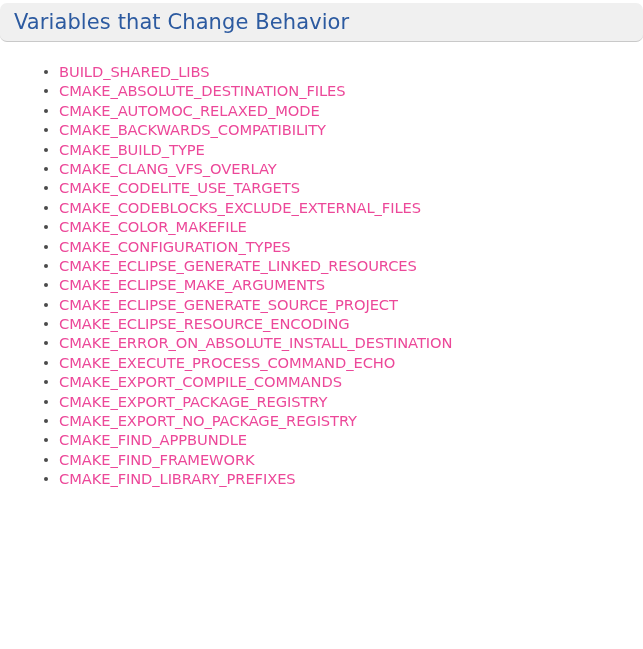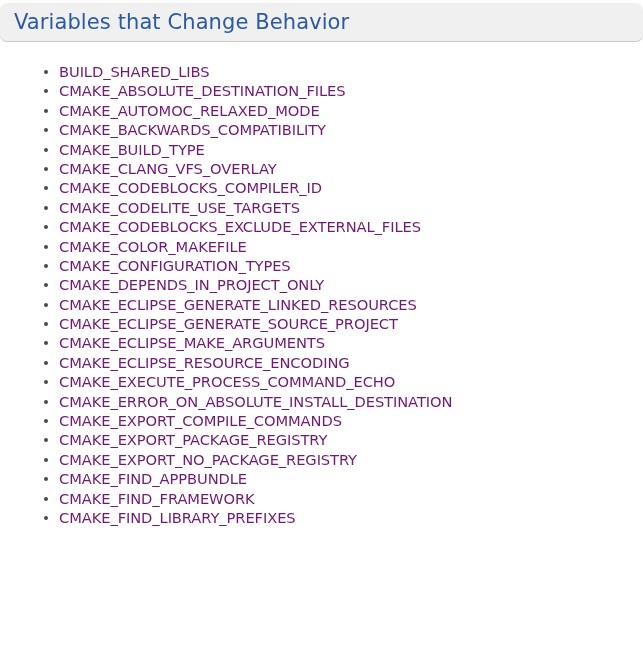--- a/index.html
+++ b/index.html
@@ -71,21 +71,21 @@
     top: 8px;
     width: 4px;
     height: 4px;
     border-radius: 50%;
     background: #4a4a4a;
   }
   ul.var-list li a {
     font-family: "DejaVu Sans", "Liberation Sans", sans-serif;
     font-size: 14.7px;
     line-height: 19.4px;
-    color: #701a75;
+    color: #ec4899;
     text-decoration: none;
     letter-spacing: -0.1px;
     margin-top: 12px;
   }
 </style>
 </head>
 <body>
 
 <div id="page">
 
@@ -94,32 +94,30 @@
   </div>
 
   <div class="content">
     <ul class="var-list">
         <li><a href="#">BUILD_SHARED_LIBS</a></li>
         <li><a href="#">CMAKE_ABSOLUTE_DESTINATION_FILES</a></li>
         <li><a href="#">CMAKE_AUTOMOC_RELAXED_MODE</a></li>
         <li><a href="#">CMAKE_BACKWARDS_COMPATIBILITY</a></li>
         <li><a href="#">CMAKE_BUILD_TYPE</a></li>
         <li><a href="#">CMAKE_CLANG_VFS_OVERLAY</a></li>
-        <li><a href="#">CMAKE_CODEBLOCKS_COMPILER_ID</a></li>
         <li><a href="#">CMAKE_CODELITE_USE_TARGETS</a></li>
         <li><a href="#">CMAKE_CODEBLOCKS_EXCLUDE_EXTERNAL_FILES</a></li>
         <li><a href="#">CMAKE_COLOR_MAKEFILE</a></li>
         <li><a href="#">CMAKE_CONFIGURATION_TYPES</a></li>
-        <li><a href="#">CMAKE_DEPENDS_IN_PROJECT_ONLY</a></li>
         <li><a href="#">CMAKE_ECLIPSE_GENERATE_LINKED_RESOURCES</a></li>
+        <li><a href="#">CMAKE_ECLIPSE_MAKE_ARGUMENTS</a></li>
         <li><a href="#">CMAKE_ECLIPSE_GENERATE_SOURCE_PROJECT</a></li>
-        <li><a href="#">CMAKE_ECLIPSE_MAKE_ARGUMENTS</a></li>
         <li><a href="#">CMAKE_ECLIPSE_RESOURCE_ENCODING</a></li>
+        <li><a href="#">CMAKE_ERROR_ON_ABSOLUTE_INSTALL_DESTINATION</a></li>
         <li><a href="#">CMAKE_EXECUTE_PROCESS_COMMAND_ECHO</a></li>
-        <li><a href="#">CMAKE_ERROR_ON_ABSOLUTE_INSTALL_DESTINATION</a></li>
         <li><a href="#">CMAKE_EXPORT_COMPILE_COMMANDS</a></li>
         <li><a href="#">CMAKE_EXPORT_PACKAGE_REGISTRY</a></li>
         <li><a href="#">CMAKE_EXPORT_NO_PACKAGE_REGISTRY</a></li>
         <li><a href="#">CMAKE_FIND_APPBUNDLE</a></li>
         <li><a href="#">CMAKE_FIND_FRAMEWORK</a></li>
         <li><a href="#">CMAKE_FIND_LIBRARY_PREFIXES</a></li>
       </ul>
   </div>
 
 </div>

